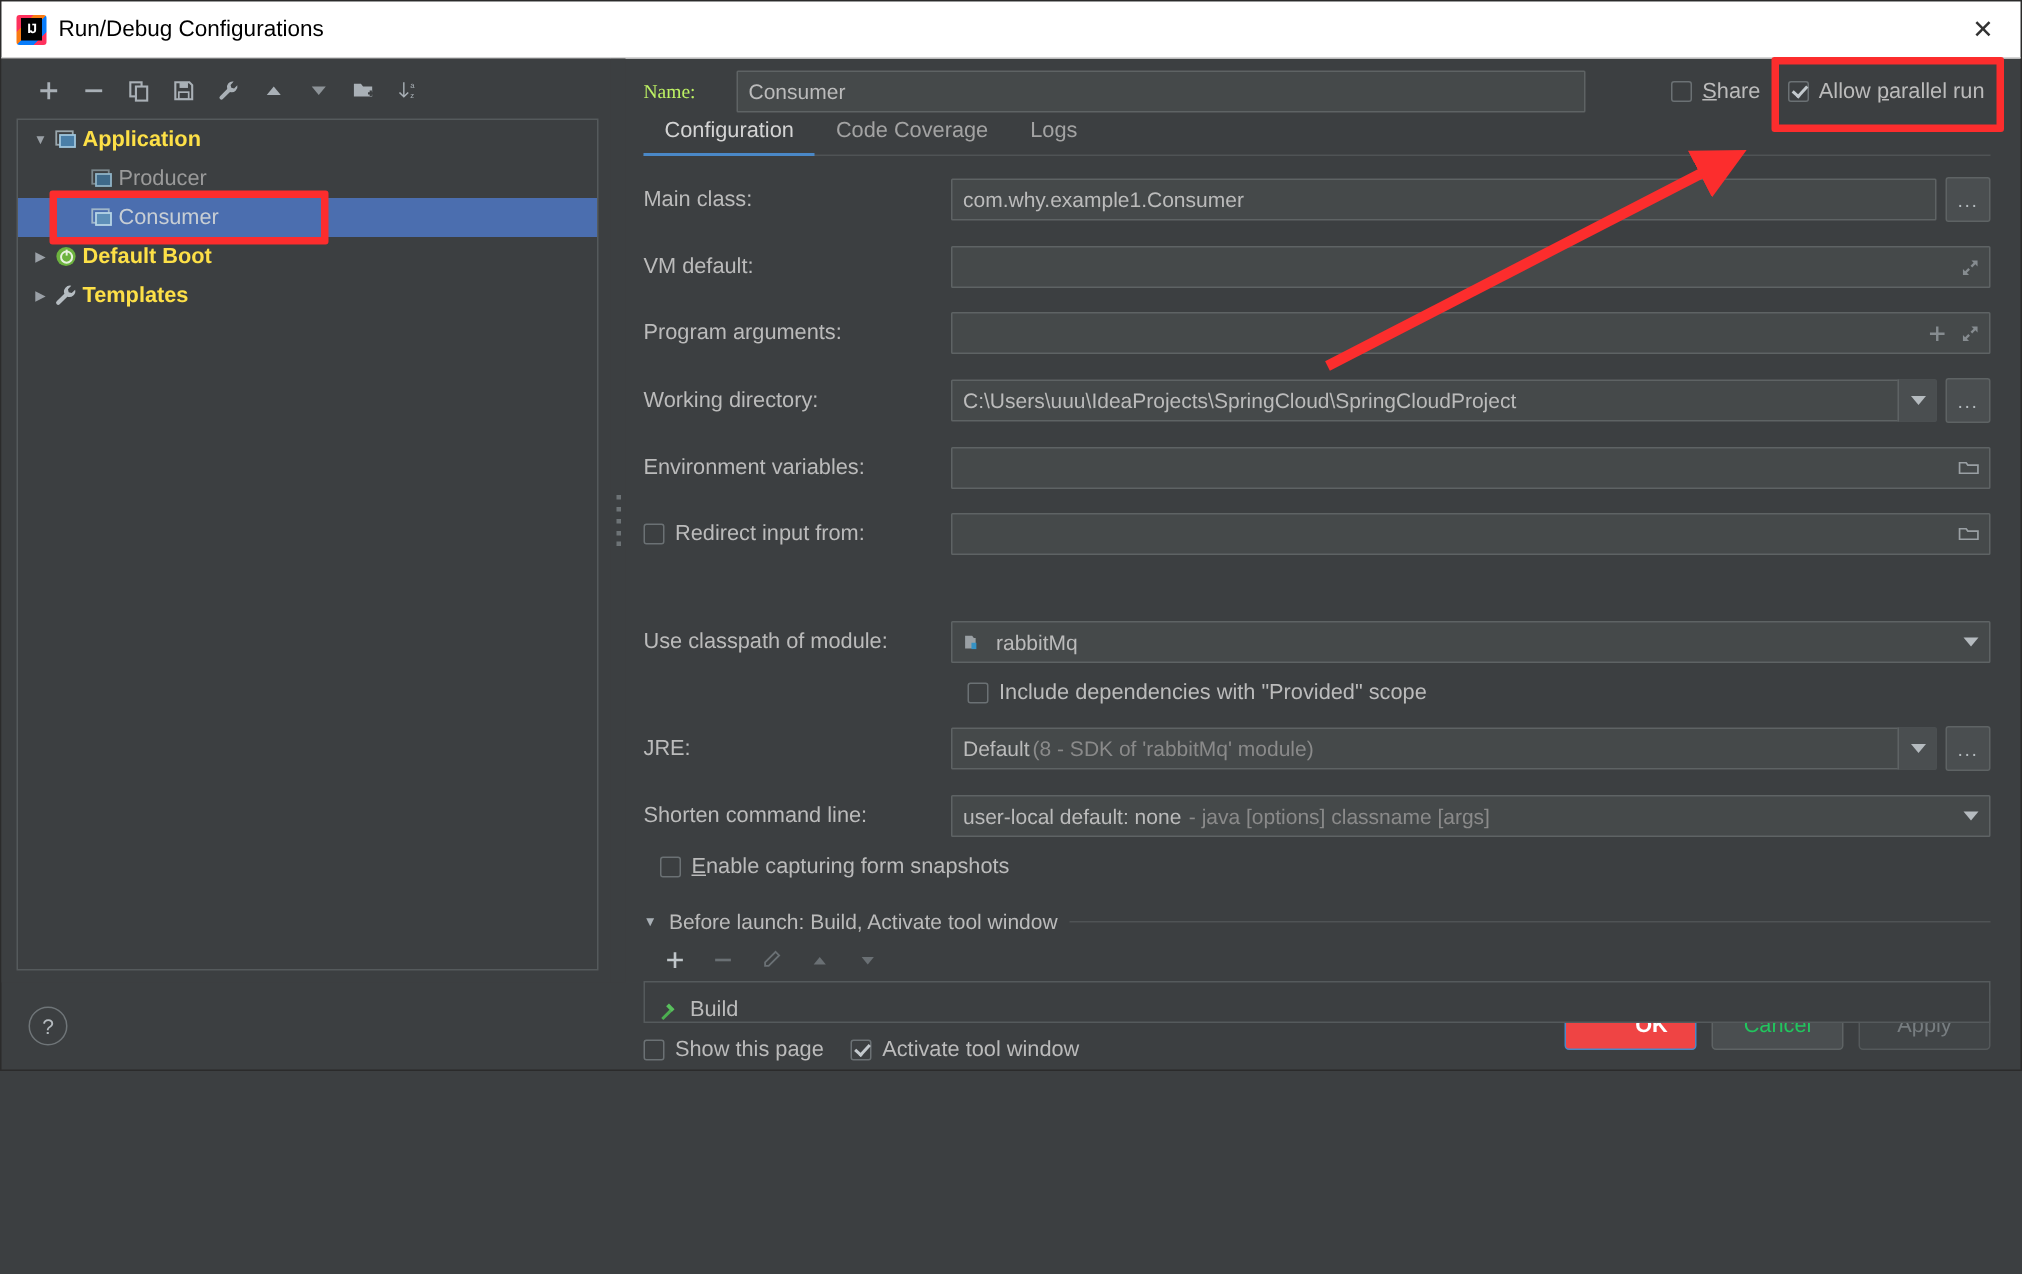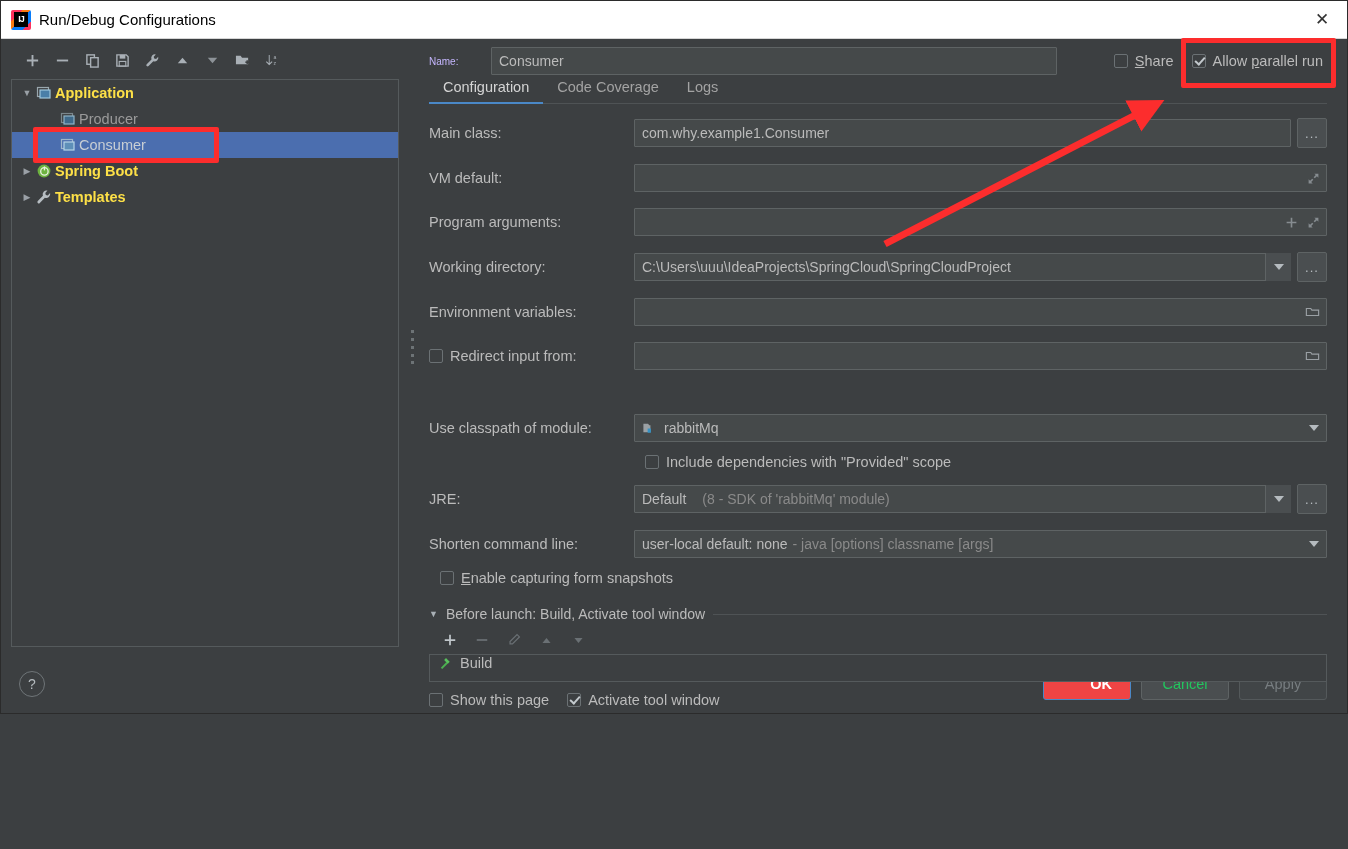--- a/index.html
+++ b/index.html
@@ -112,21 +112,21 @@
       linear-gradient(#6d7376 0 0) 0 24px / 3px 3px no-repeat,
       linear-gradient(#6d7376 0 0) 0 31px / 3px 3px no-repeat;
   }
 
   
   .right-panel {
     flex: 1; display: flex; flex-direction: column;
     padding: 8px 20px 0 12px; min-width: 0;
   }
   .name-row { display: flex; align-items: center; height: 34px; margin-bottom: 4px; }
-  .name-label { font-size: 10px; color: #c4b5fd; width: 62px; }
+  .name-label { font-size: 13px; color: #bef264; width: 62px; font-family: Liberation Serif, serif; }
   .txt {
     background: #45494a; border: 1px solid #5e6364;
     color: #bbbbbb; font-size: 14px; height: 28px;
     padding: 0 7px; display: flex; align-items: center;
     font-family: "Liberation Sans", sans-serif;
     border-radius: 1px; overflow: hidden; white-space: nowrap;
   }
   .name-input { flex: 1; max-width: 566px; }
   .name-right { margin-left: auto; display: flex; align-items: center; gap: 18px; padding-right: 4px; }
 
@@ -182,21 +182,21 @@
   .arrow-d { width: 0; height: 0; border-left: 5px solid transparent; border-right: 5px solid transparent; border-top: 6px solid #b5bbbf; }
   .sub-cb { margin-left: 205px; margin-top: -4px; margin-bottom: 14px; }
   .gray { color: #8a8a8a; }
   .indent-cb { margin-left: 11px; }
   .bl-header { display: flex; align-items: center; gap: 8px; font-size: 14px; color: #bbbbbb; margin-bottom: 4px; }
   .bl-header .tri { font-size: 9px; color: #a9b0b6; }
   .bl-header .line { flex: 1; height: 1px; background: #4f5355; }
   .bl-toolbar { display: flex; align-items: center; gap: 6px; height: 28px; padding-left: 8px; }
   .bl-list {
     border: 1px solid #555a5c; background: #3c3f41;
-    height: 28px; display: flex; align-items: flex-start; gap: 7px;
+    height: 28px; display: flex; align-items: flex-end; gap: 7px;
     padding: 0 8px; font-size: 14.5px; color: #bbbbbb; margin-bottom: 10px;
   }
   .bl-checks { display: flex; align-items: center; gap: 18px; }
 
   .sep-line { height: 1px; background: #4f5355; margin: 8px 0 12px 0; }
 
   
   .footer {
     height: 58px; min-height: 58px;
     display: flex; align-items: center;
@@ -320,21 +320,21 @@
           <span class="tlabel">Consumer</span>
         </div>
 
         <div class="tree-row group">
           <span class="arrow">▶</span>
           <svg class="ic" viewBox="0 0 16 16">
             <circle cx="8" cy="8" r="6.4" fill="#6db33f"></circle>
             <circle cx="8.4" cy="8.4" r="3.7" fill="none" stroke="#e8f2e0" stroke-width="1.3"></circle>
             <rect x="7.8" y="3.4" width="1.3" height="4" fill="#e8f2e0"></rect>
           </svg>
-          <span class="tlabel">Spring Boot</span>
+          <span class="tlabel">Default Boot</span>
         </div>
 
         <div class="tree-row group">
           <span class="arrow">▶</span>
           <svg class="ic" viewBox="0 0 16 16">
             <path d="M11.5 1.5a4 4 0 0 0-4.6 5.3L1.8 11.9a1.4 1.4 0 1 0 2 2l5.1-5.1a4 4 0 0 0 5.2-4.7l-2.3 2.3-2-.5-.5-2z" fill="#b6bdc2"></path>
           </svg>
           <span class="tlabel">Templates</span>
         </div>
       </div>
@@ -482,21 +482,21 @@
           <span class="cb indent-cb">
             <span class="box"></span>
             <span>Include dependencies with "Provided" scope</span>
           </span>
         </div>
 
         <div class="frow">
           <div class="flabel">JRE:</div>
           <div class="fctl">
             <div class="field">
-              <div class="txt" style="padding-right:32px; gap:16px">
+              <div class="txt" style="padding-right:32px; gap:2px">
                 <span>Default</span>
                 <span class="gray">(8 - SDK of 'rabbitMq' module)</span>
               </div>
               <div class="combo-arrow">
                   <span class="arrow-d"></span>
                 </div>
             </div>
             <div class="btn-sq">...</div>
           </div>
         </div>

